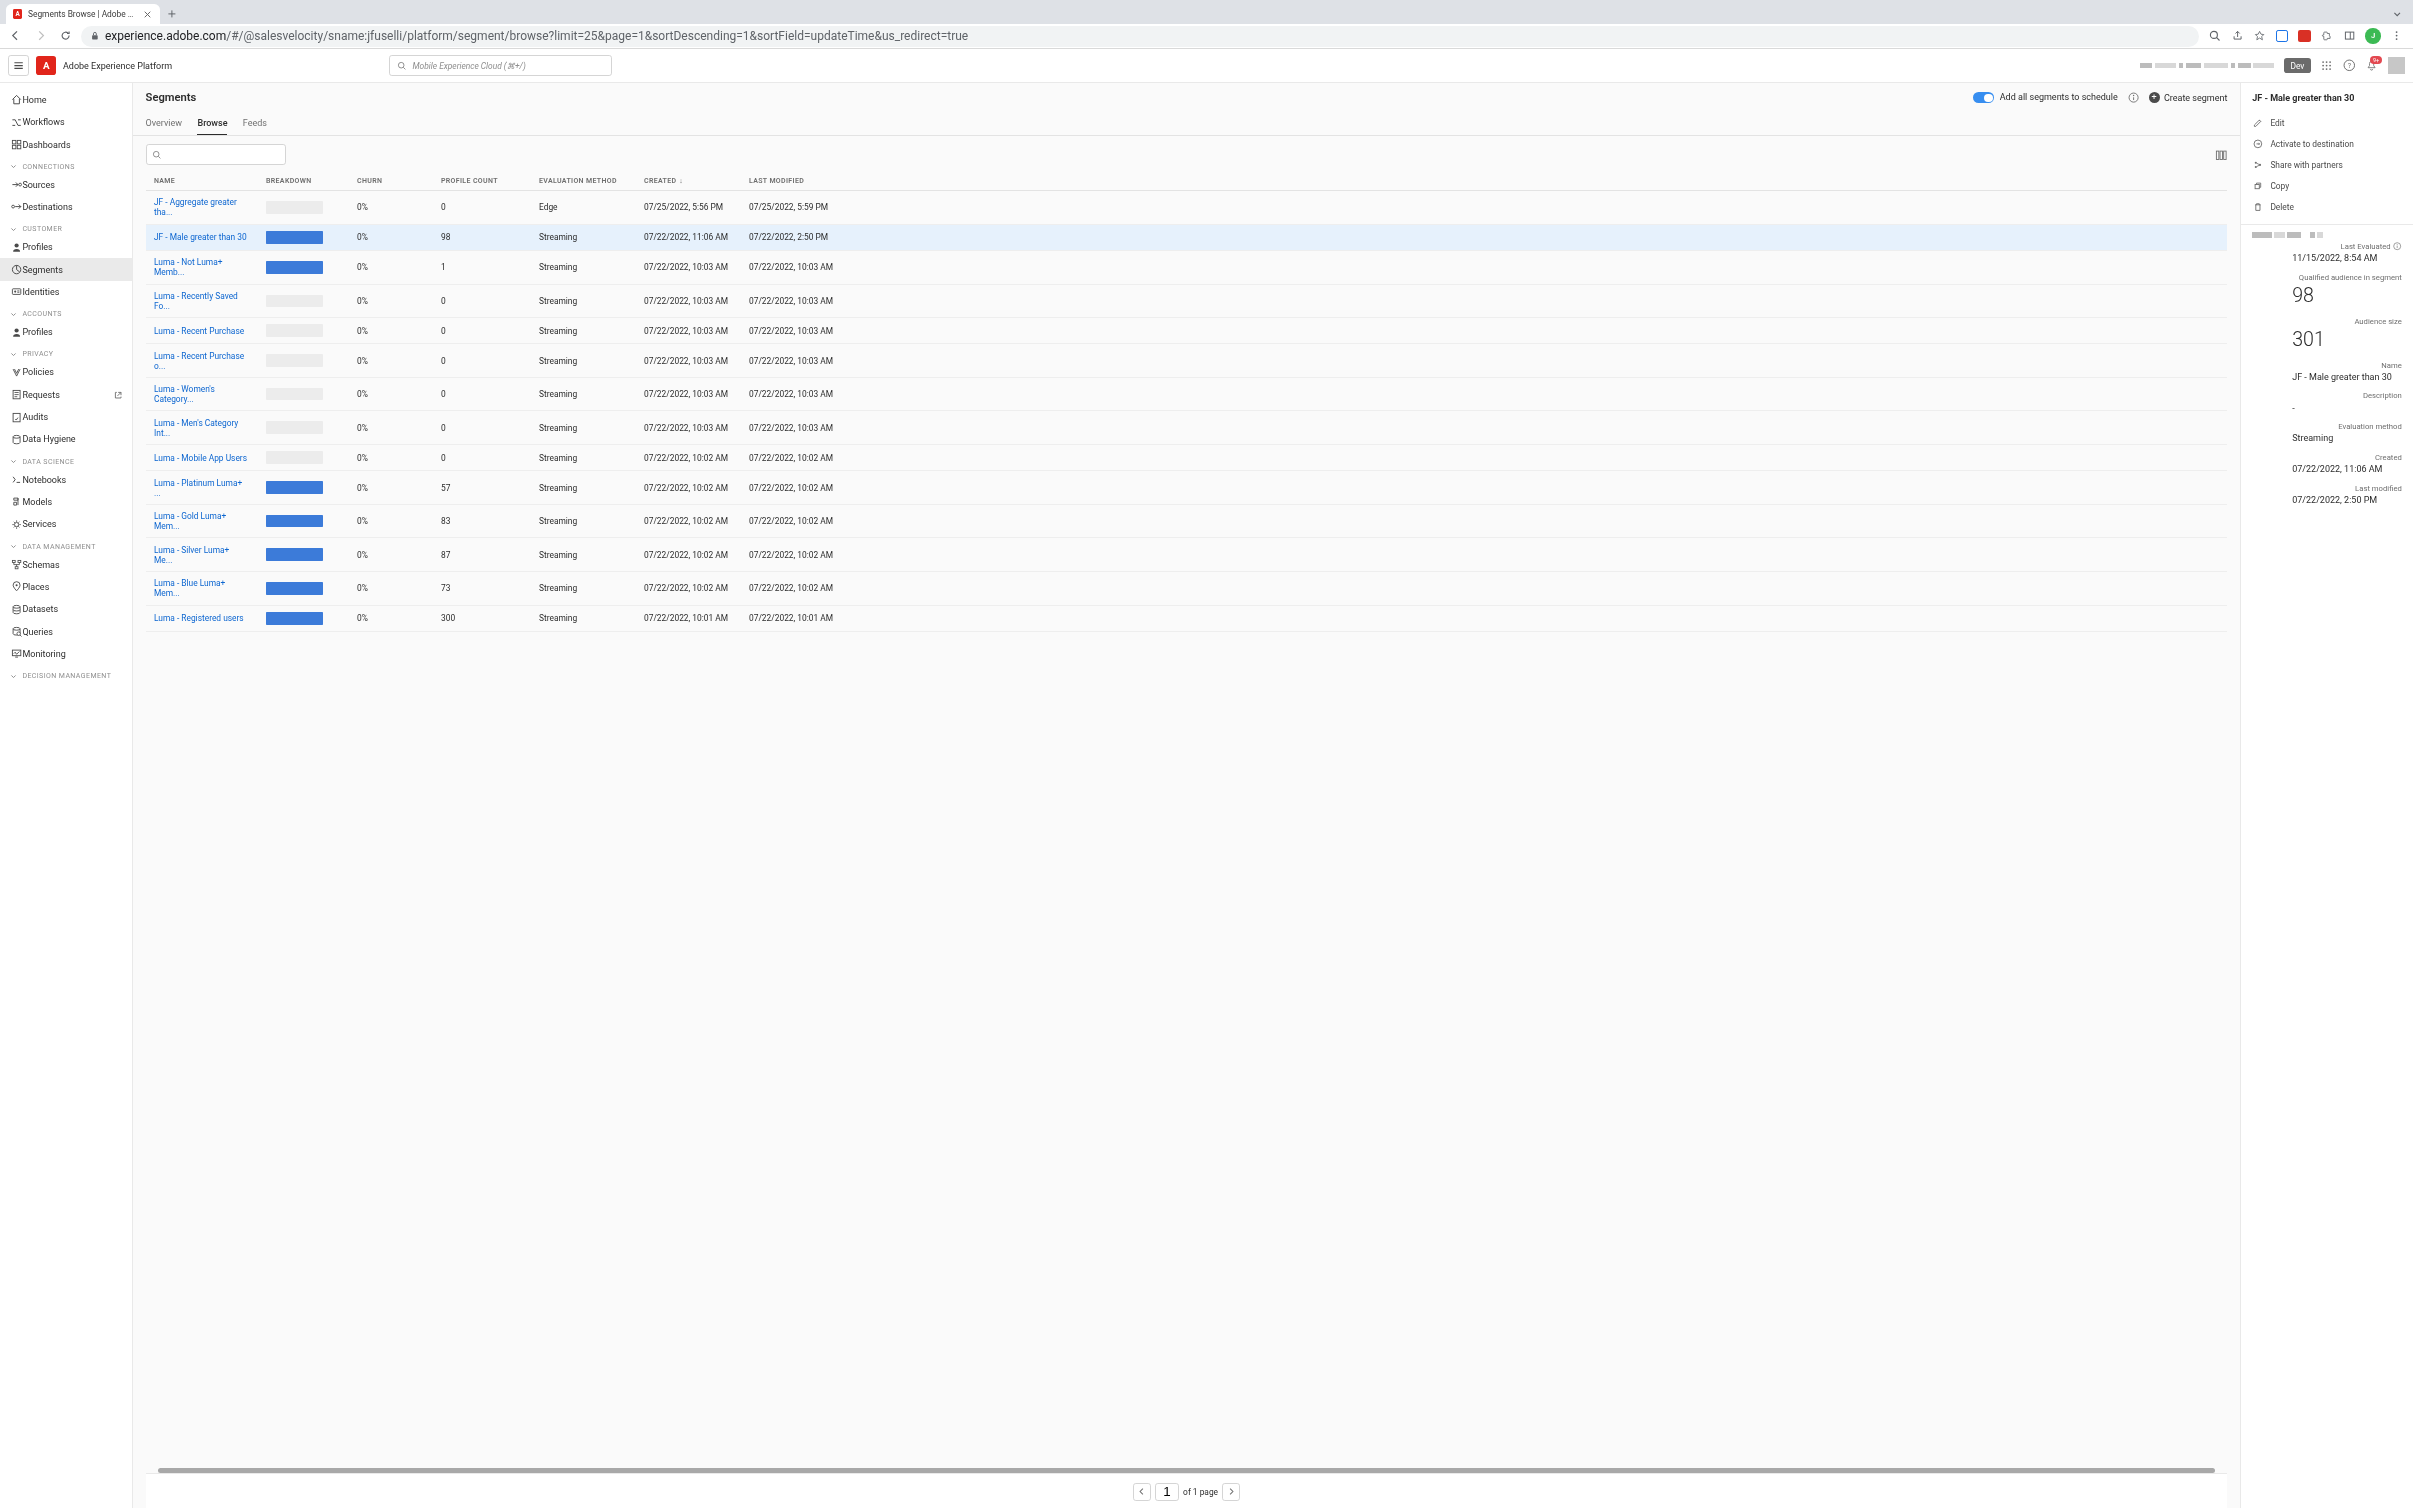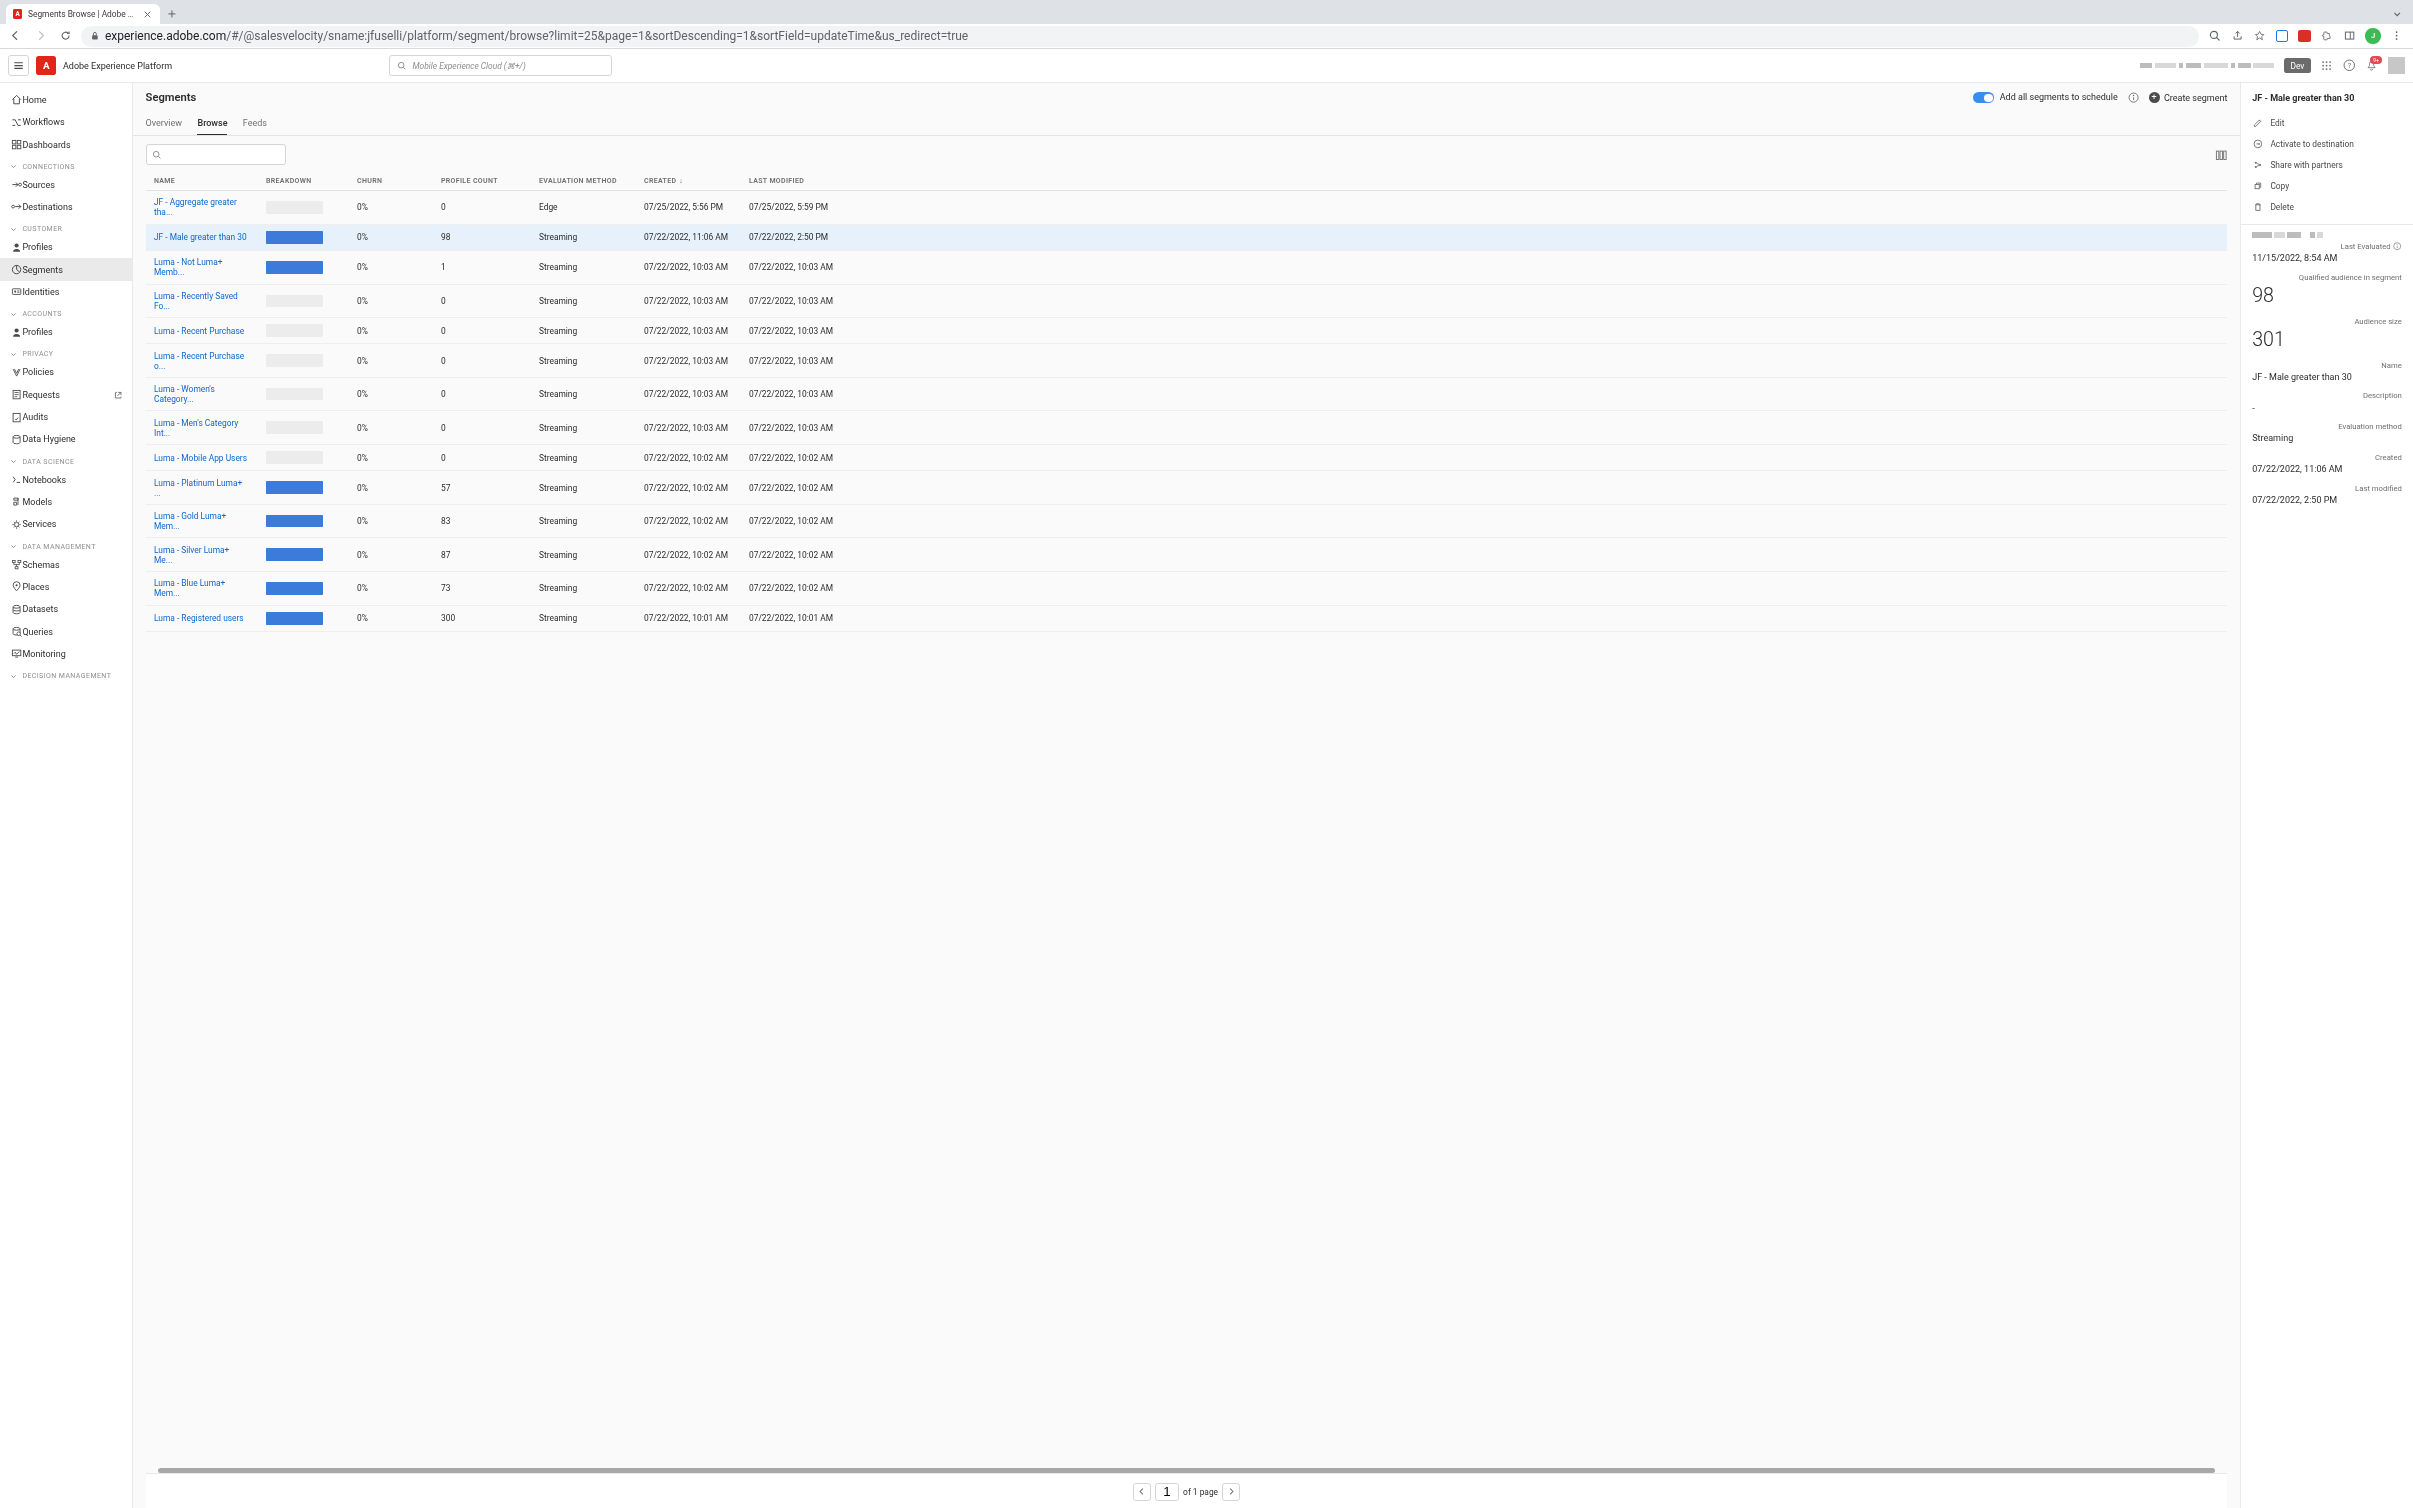--- a/index.html
+++ b/index.html
@@ -93,21 +93,21 @@
 
 .detail-panel { width: 173px; border-left: 0.7px solid #e9e9e9; padding: 9.8px 11.2px; overflow-y: auto; background: #fff; }
 .detail-title { font-size: 9px; font-weight: 700; margin-bottom: 9.8px; }
 .detail-action { display: flex; align-items: center; gap: 7px; padding: 4.9px 0; font-size: 8.4px; color: #4b4b4b; cursor: pointer; }
 .detail-action .ico { width: 11.2px; height: 11.2px; display: flex; align-items: center; justify-content: center; color: #6e6e6e; }
 .detail-divider { height: 0.7px; background: #e9e9e9; margin: 7px -11.2px; }
 .status-dots { display: flex; gap: 2.1px; margin-bottom: 4.2px; }
 .status-dots span { display: inline-block; height: 5.6px; }
 .detail-field { margin-bottom: 9.8px; }
 .detail-field .lbl { font-size: 7.7px; color: #6e6e6e; margin-bottom: 2.1px; display: flex; align-items: center; gap: 2.8px; justify-content: flex-end; }
-.detail-field .val { font-size: 9px; color: #2c2c2c; }
+.detail-field .val { font-size: 9px; color: #2c2c2c; margin-left: 40px; }
 .detail-field .big { font-size: 19.6px; font-weight: 300; }
 
 svg { display: block; }
 </style>
 </head>
 <body>
 
 <div class="browser-chrome">
   <div class="tab-bar">
     <div class="tab">

